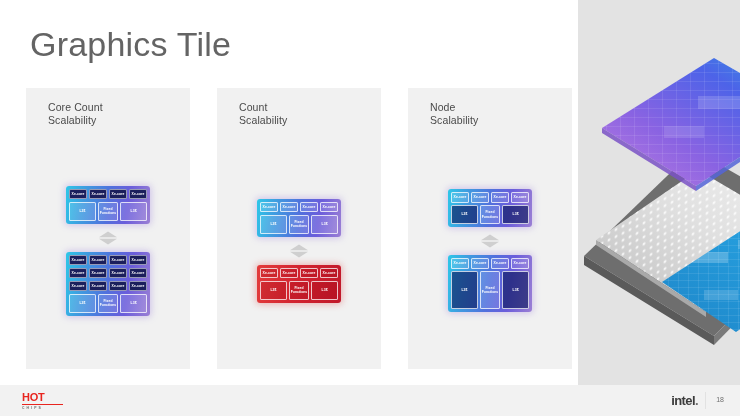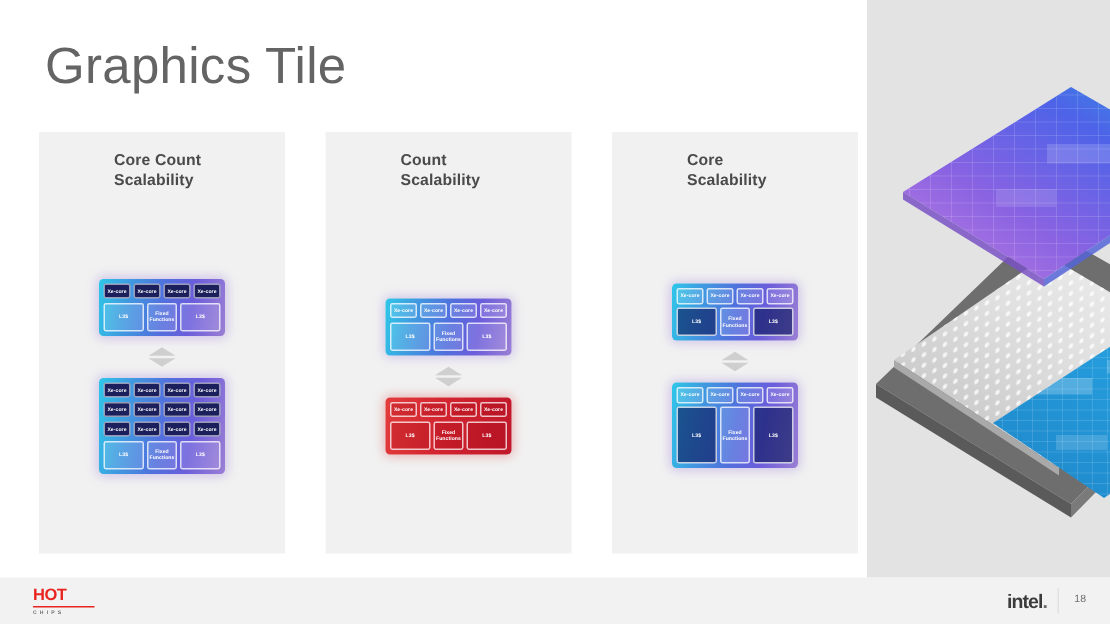--- a/index.html
+++ b/index.html
@@ -23,24 +23,23 @@
   .panel {
     position: absolute; top: 0; width: 164px; height: 281px;
     background: #f1f1f1;
   }
   .panel.p0 { left: 0px; }
   .panel.p1 { left: 191px; }
   .panel.p2 { left: 382px; }
 
   .panel-heading {
     position: absolute; left: 22px; top: 13px;
-    font-size: 10.5px; font-weight: bold; color: #4a4a4a;
+    font-size: 10.5px; font-weight: normal; color: #4a4a4a;
     line-height: 1.22; letter-spacing: 0.1px;
     white-space: pre-line;
-    margin-left: 28px;
   }
 
   .panel-body {
     position: absolute; left: 0; right: 0; top: 58px; bottom: 14px;
     display: flex; flex-direction: column;
     align-items: center; justify-content: center;
   }
 
   
   .chip {
@@ -234,21 +233,21 @@
 Functions</div>
                   <div class="cell reddark" style="width: 26.2912px; height: 19px;">L3$</div>
                 </div>
               </div>
             </div>
           </div>
       </div>
     </div>
 
     <div class="panel p2">
-      <div class="panel-heading">Core
+      <div class="panel-heading">Node
 Scalability</div>
       <div class="panel-body">
         <div class="chip-mount">
             <div class="chip grad">
               <div class="chip-inner">
                 <div class="chip-row">
                   <div class="cell clear" style="width: 17.5px; height: 10.5px;">Xe-core</div>
                   <div class="cell clear" style="width: 17.5px; height: 10.5px;">Xe-core</div>
                   <div class="cell clear" style="width: 17.5px; height: 10.5px;">Xe-core</div>
                   <div class="cell clear" style="width: 17.5px; height: 10.5px;">Xe-core</div>

